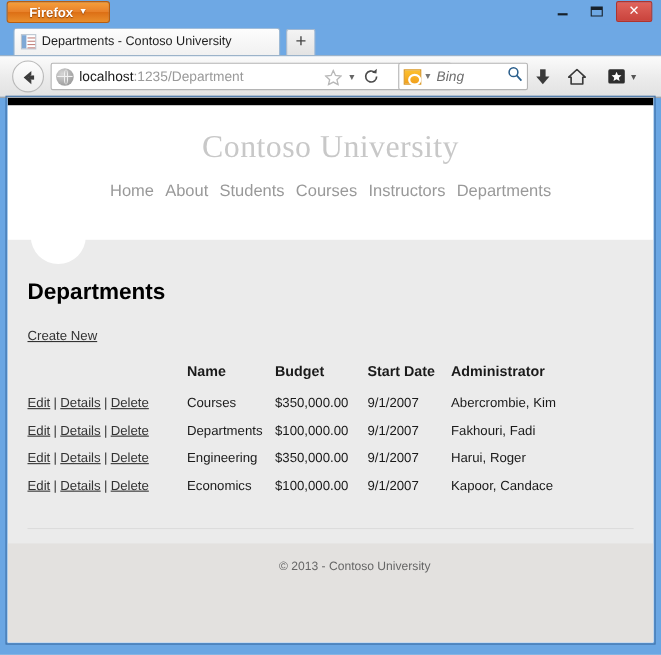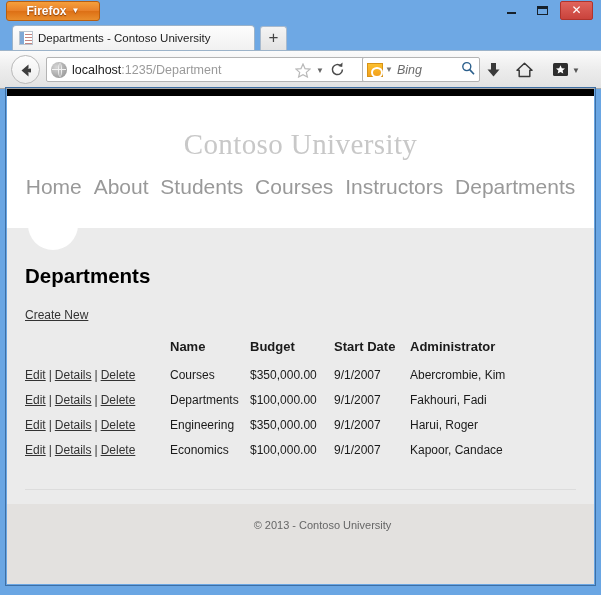--- a/index.html
+++ b/index.html
@@ -237,21 +237,21 @@
     background: #ffffff;
     overflow: hidden;
   }
   #black-bar {
     position: absolute; left: 0; top: 0;
     width: 587px; height: 7px;
     background: #000000;
   }
   #page {
     position: absolute;
-    left: 0; top: 17px;
+    left: 0; top: 7px;
     width: 587px; height: 488px;
     background: #ffffff;
   }
   
   #site-header {
     position: relative;
     height: 122px;
     background: #ffffff;
   }
   #brand {
@@ -269,21 +269,21 @@
     color: #999999;
   }
   #account-links a {
     color: #999999;
     text-decoration: none;
     margin: 0 2px;
   }
   #main-nav {
     text-align: center;
     margin-top: 14px;
-    font-size: 21px;
+    font-size: 15px;
   }
   #main-nav a {
     color: #999999;
     text-decoration: none;
     margin: 0 3px;
   }
   
   #body-area {
     position: relative;
     height: 366px;

